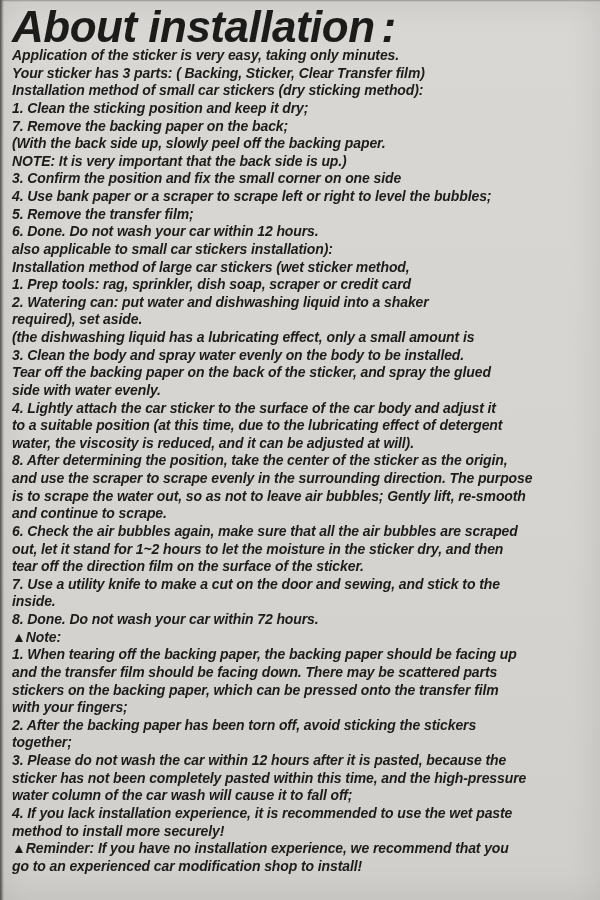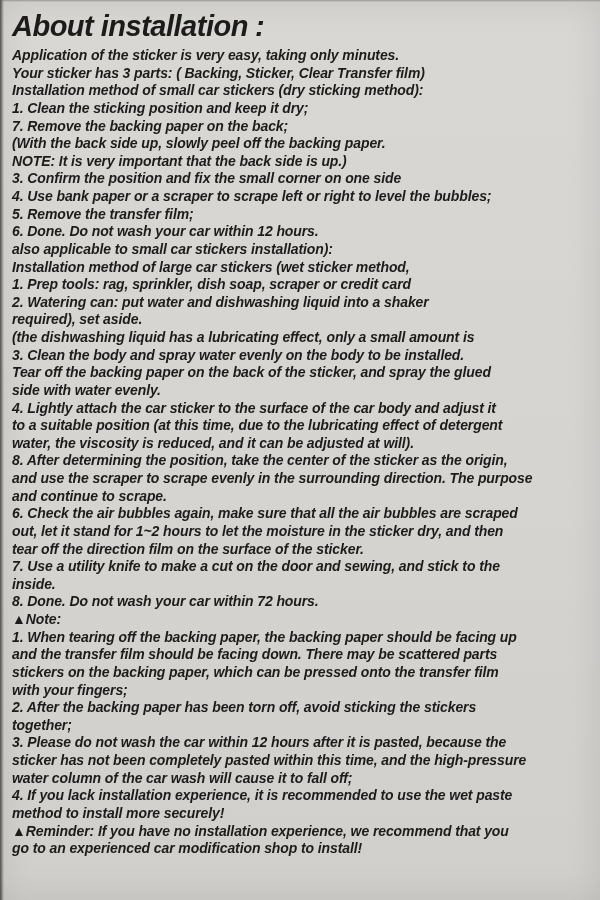--- a/index.html
+++ b/index.html
@@ -29,21 +29,21 @@
   .sheet {
     position: absolute; inset: 0;
     padding: 8px 8px 0 12px;
     box-sizing: border-box;
     color: #1c1c1b;
   }
   .title {
     margin: 0 0 2px 0;
     font-style: italic;
     font-weight: bold;
-    font-size: 29px;
+    font-size: 44px;
     line-height: 37px;
     letter-spacing: -0.5px;
     white-space: nowrap;
   }
   .title .colon { margin-left: 7px; }
   .line {
     font-style: italic;
     font-weight: bold;
     font-size: 14px;
     line-height: 17.63px;
@@ -75,20 +75,21 @@
   <div class="line">required), set aside.</div>
   <div class="line">(the dishwashing liquid has a lubricating effect, only a small amount is</div>
   <div class="line">3. Clean the body and spray water evenly on the body to be installed.</div>
   <div class="line">Tear off the backing paper on the back of the sticker, and spray the glued</div>
   <div class="line">side with water evenly.</div>
   <div class="line">4. Lightly attach the car sticker to the surface of the car body and adjust it</div>
   <div class="line">to a suitable position (at this time, due to the lubricating effect of detergent</div>
   <div class="line">water, the viscosity is reduced, and it can be adjusted at will).</div>
   <div class="line">8. After determining the position, take the center of the sticker as the origin,</div>
   <div class="line">and use the scraper to scrape evenly in the surrounding direction. The purpose</div>
+  <div class="line">is to scrape the water out, so as not to leave air bubbles; Gently lift, re-smooth</div>
   <div class="line">and continue to scrape.</div>
   <div class="line">6. Check the air bubbles again, make sure that all the air bubbles are scraped</div>
   <div class="line">out, let it stand for 1~2 hours to let the moisture in the sticker dry, and then</div>
   <div class="line">tear off the direction film on the surface of the sticker.</div>
   <div class="line">7. Use a utility knife to make a cut on the door and sewing, and stick to the</div>
   <div class="line">inside.</div>
   <div class="line">8. Done. Do not wash your car within 72 hours.</div>
   <div class="line">▲Note:</div>
   <div class="line">1. When tearing off the backing paper, the backing paper should be facing up</div>
   <div class="line">and the transfer film should be facing down. There may be scattered parts</div>

